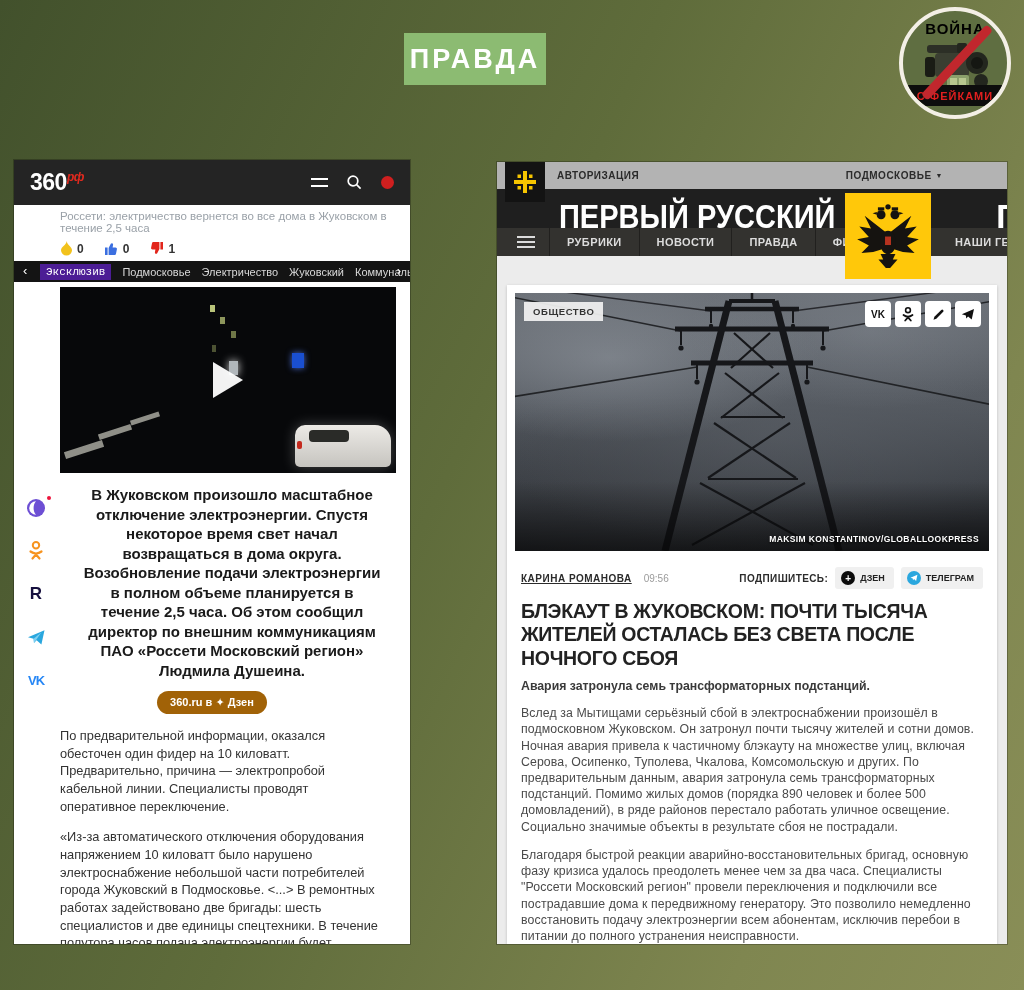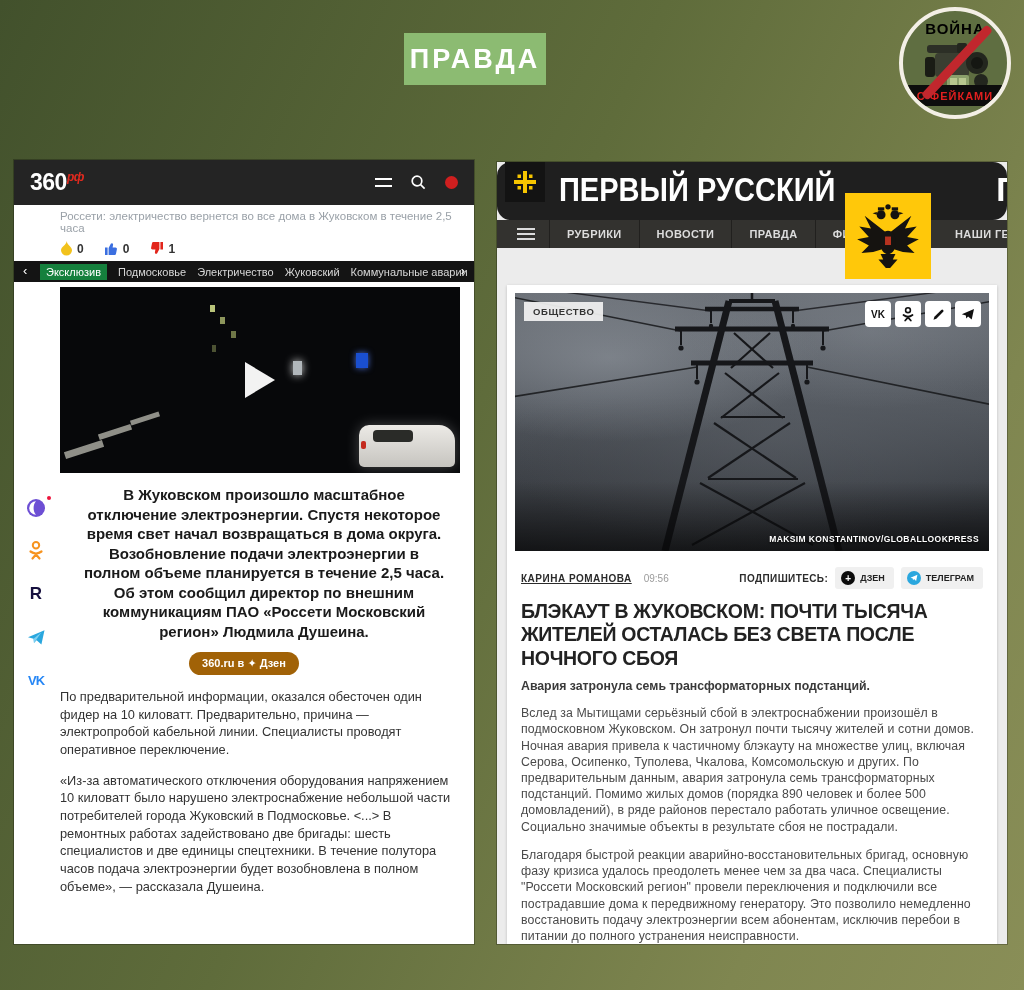--- a/index.html
+++ b/index.html
@@ -17,38 +17,38 @@
     background:#5f6e41; border:4px solid #f3efe6; overflow:hidden; }
   .wf-top { position:absolute; top:9px; left:0; right:0; text-align:center; color:#000000;
     font-size:15px; font-weight:bold; letter-spacing:1px; z-index:3; }
   .wf-band { position:absolute; bottom:9px; left:-4px; right:-4px; height:21px; background:#0d0d0d;
     color:#e01f1f; font-size:11px; font-weight:bold; letter-spacing:1px;
     display:flex; align-items:center; justify-content:center; z-index:4; }
   .wf-cam { position:absolute; left:18px; top:30px; z-index:2; }
   .wf-slash { position:absolute; left:6px; top:47px; width:96px; height:9px; background:#c1272d;
     border-radius:4px; transform:rotate(-47deg); z-index:5; }
   
-  .panel-left { position:absolute; left:14px; top:160px; width:460px; height:784px;
+  .panel-left { position:absolute; left:14px; top:160px; width:396px; height:784px;
     background:#fff; overflow:hidden; box-shadow:0 0 0 1px rgba(0,0,0,.25); }
   .l-header { height:45px; background:#242424; display:flex; align-items:center; padding:0 16px; }
   .l-brand { color:#fff; font-size:23px; font-weight:bold; letter-spacing:-0.5px; }
   .l-brand-sup { color:#e02a1f; font-size:12px; font-weight:bold; font-style:italic; vertical-align:super; }
   .l-hicons { margin-left:auto; display:flex; align-items:center; gap:18px; }
   .burger2 { width:17px; height:9px; border-top:2px solid #fff; border-bottom:2px solid #fff; }
   .reddot { width:13px; height:13px; border-radius:50%; background:#cf1f1f; }
   .l-ts { margin:8px 20px 0 46px; font-size:10px; color:#8a8a8a; }
   .l-headline { margin:3px 30px 0 44px; font-size:23px; line-height:1.12; font-weight:bold;
     color:#141414; letter-spacing:-0.4px; }
   .l-subtitle { margin:5px 20px 0 46px; font-size:11.5px; color:#9aa1a8; }
   .l-reactions { margin:7px 20px 0 46px; display:flex; align-items:center; gap:20px; }
   .react { display:flex; align-items:center; gap:4px; font-size:12px; font-weight:bold; color:#333; cursor:pointer; }
   .tags-bar { margin-top:5px; height:21px; background:#141414; display:flex; align-items:center;
     gap:11px; padding:0 26px; position:relative; white-space:nowrap; overflow:hidden; }
   .tag { color:#d8d8d8; font-size:11px; }
-  .tag-red { background:#15803d; color:#fff; padding:2px 6px; font-size:11px; }
+  .tag-red { background:#4c1d95; color:#fff; padding:2px 6px; font-size:11px;font-family:Liberation Mono, monospace; }
   .tags-chev { position:absolute; color:#fff; font-size:13px; top:2px; }
   .tags-chev.left { left:9px; } .tags-chev.right { right:9px; }
   .l-video { margin:5px 14px 0 46px; height:186px; background:#07080a; position:relative; overflow:hidden; }
   .play-tri { position:absolute; left:50%; top:50%; transform:translate(-50%,-50%);
     width:0; height:0; border-left:30px solid #fff; border-top:18px solid transparent;
     border-bottom:18px solid transparent; opacity:.95; }
   .win { position:absolute; width:5px; height:7px; }
   .vsign { position:absolute; }
   .vcar { position:absolute; right:5px; bottom:6px; width:96px; height:42px; border-radius:10px 16px 5px 5px;
     background:linear-gradient(#eceae6,#c6c4bf); box-shadow:0 0 14px rgba(255,255,255,.25); }
@@ -70,21 +70,21 @@
   .panel-right { position:absolute; left:497px; top:162px; width:510px; height:782px;
     background:#ececec; overflow:hidden; box-shadow:0 0 0 1px rgba(0,0,0,.25); }
   .t-graybar { height:27px; background:#b3b3b3; position:relative; }
   .t-logo-sq { position:absolute; left:8px; top:0; width:40px; height:40px; background:#131313;
     z-index:6; display:flex; align-items:center; justify-content:center; cursor:pointer; }
   .t-auth { position:absolute; left:60px; top:0; line-height:27px; font-size:10px; font-weight:bold;
     color:#2b2b2b; letter-spacing:.5px; cursor:pointer; }
   .t-region { position:absolute; right:64px; top:0; line-height:27px; font-size:10px; font-weight:bold;
     color:#2b2b2b; letter-spacing:.5px; cursor:pointer; display:flex; gap:4px; align-items:center; }
   .t-region .caret { font-size:7px; }
-  .t-blackbar { height:58px; background:#1f1f1f; position:relative; overflow:hidden;border-radius:14px; }
+  .t-blackbar { height:39px; background:#1f1f1f; position:relative; overflow:hidden; }
   .t-brand { position:absolute; left:62px; top:0; line-height:55px; color:#fff; font-size:33px;
     font-weight:bold; letter-spacing:0; display:inline-block; transform:scaleX(.88); transform-origin:left center; }
   .t-brand-part { position:absolute; right:-13px; top:0; line-height:55px; color:#fff; font-size:33px; font-weight:bold; }
   .t-nav { height:28px; background:#33322f; display:flex; align-items:center; color:#dcdcdc;
     font-size:11px; font-weight:bold; letter-spacing:.4px; }
   .t-nav-item { padding:0 17px; line-height:28px; border-left:1px solid rgba(0,0,0,.35); cursor:pointer; }
   .t-nav-item:first-of-type { border-left:none; }
   .burger3 { width:18px; height:12px; margin:0 0 0 20px; border-top:2px solid #dcdcdc;
     border-bottom:2px solid #dcdcdc; position:relative; cursor:pointer; }
   .burger3:before { content:""; position:absolute; left:0; right:0; top:3px; height:2px; background:#dcdcdc; }
@@ -246,20 +246,27 @@
       </span>
     </div>
     <div class="l-lead">В Жуковском произошло масштабное отключение электроэнергии. Спустя некоторое время свет начал возвращаться в дома округа. Возобновление подачи электроэнергии в полном объеме планируется в течение 2,5 часа. Об этом сообщил директор по внешним коммуникациям ПАО «Россети Московский регион» Людмила Душеина.</div>
     <div class="dzen-pill">360.ru в ✦ Дзен</div>
     <div class="l-p">По предварительной информации, оказался обесточен один фидер на 10 киловатт. Предварительно, причина — электропробой кабельной линии. Специалисты проводят оперативное переключение.</div>
     <div class="l-p">«Из-за автоматического отключения оборудования напряжением 10 киловатт было нарушено электроснабжение небольшой части потребителей города Жуковский в Подмосковье. &lt;...&gt; В ремонтных работах задействовано две бригады: шесть специалистов и две единицы спецтехники. В течение полутора часов подача электроэнергии будет возобновлена в полном объеме», — рассказала Душеина.</div>
   </div>
 </div>
 
 <div class="panel-right">
+  <div class="t-graybar">
+    <div class="t-auth">АВТОРИЗАЦИЯ</div>
+    <div class="t-region">
+      <span>ПОДМОСКОВЬЕ</span>
+      <span class="caret">▼</span>
+    </div>
+  </div>
   <div class="t-logo-sq">
     <svg width="26" height="26" viewBox="0 0 26 26">
       <rect x="11" y="2" width="4" height="22" fill="#f6c500"></rect>
       <rect x="2" y="11" width="22" height="4" fill="#f6c500"></rect>
       <rect x="5.5" y="5.5" width="3.5" height="3.5" fill="#f6c500"></rect>
       <rect x="17" y="5.5" width="3.5" height="3.5" fill="#f6c500"></rect>
       <rect x="5.5" y="17" width="3.5" height="3.5" fill="#f6c500"></rect>
       <rect x="17" y="17" width="3.5" height="3.5" fill="#f6c500"></rect>
     </svg>
   </div>

